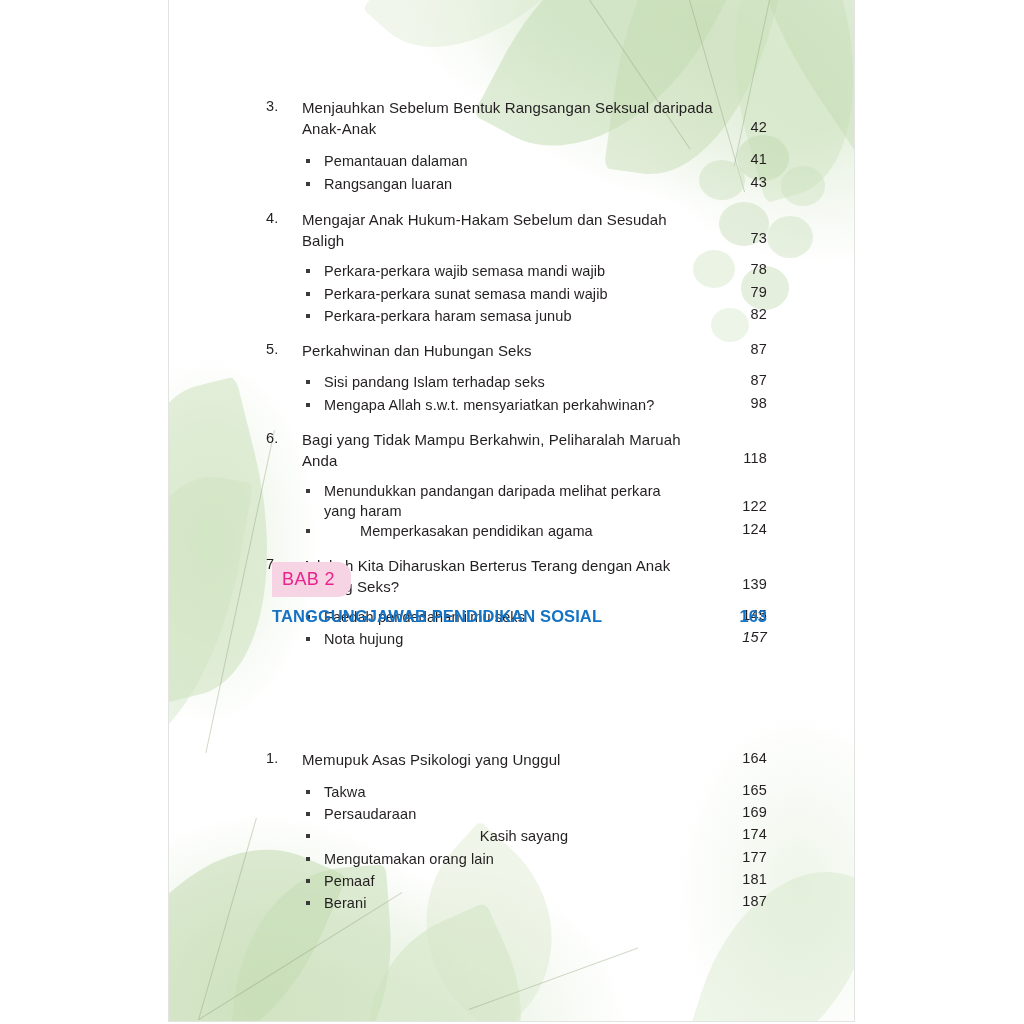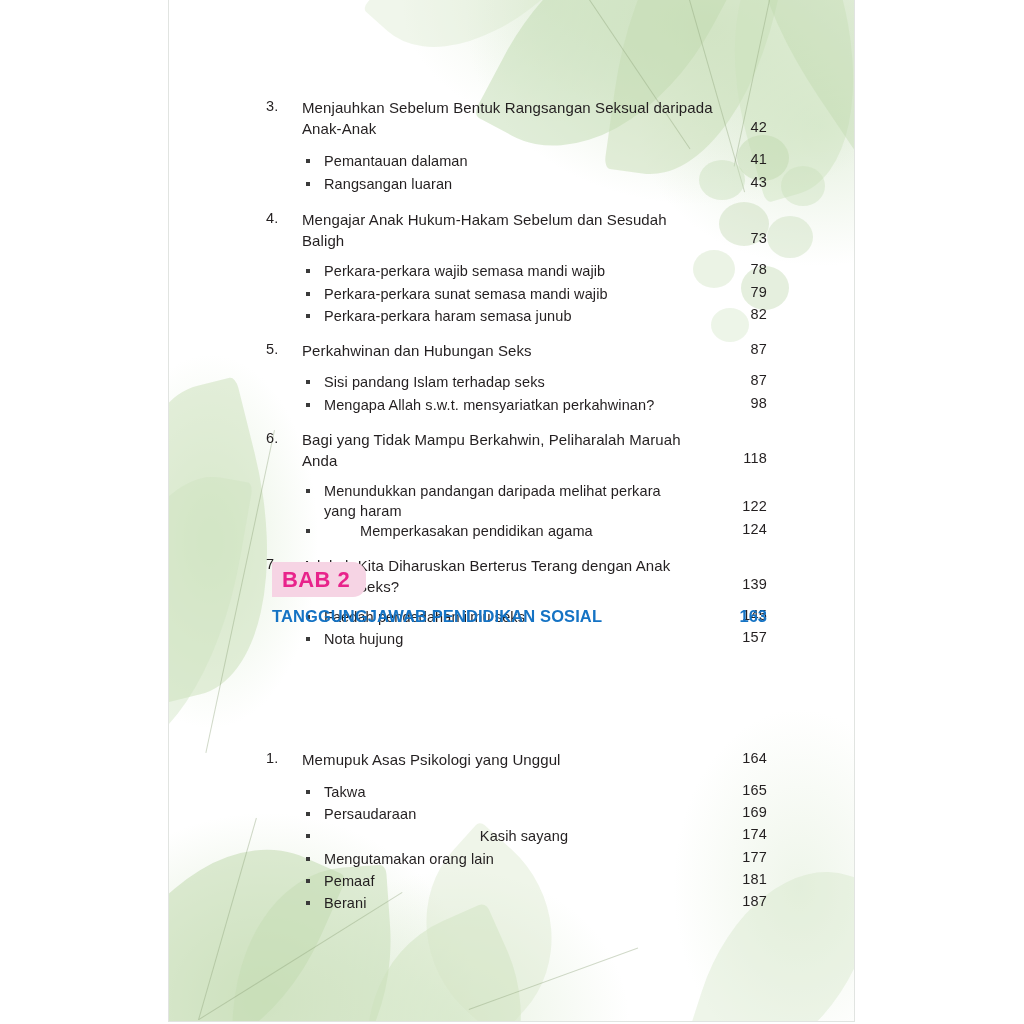--- a/index.html
+++ b/index.html
@@ -139,22 +139,22 @@
     top: 562px;
     height: 35px;
     padding: 0 16px 0 10px;
     background: #f6d4e4;
     border-radius: 0 13px 13px 0;
     display: flex;
     align-items: center;
   }
   #bab-badge span {
     color: #e8238b;
-    font-size: 22px;
-    font-weight: bold;
+    font-size: 18px;
+    font-weight: normal;
     letter-spacing: 0.4px;
     text-align: right;
   }
 
   #bab-heading {
     position: absolute;
     left: 103px;
     top: 607px;
     color: #1573c4;
     font-size: 16.5px;
@@ -306,21 +306,21 @@
 
       <div class="row" style="top:0;left:0;">
         <div class="bullet-dot" style="top:615px;"></div>
         <div class="sub" style="top:607px;">Faedah pendedahan ilmu seks</div>
         <div class="pg" style="top:607px;">145</div>
       </div>
 
       <div class="row" style="top:0;left:0;">
         <div class="bullet-dot" style="top:637px;"></div>
         <div class="sub" style="top:629px;">Nota hujung</div>
-        <div class="pg" style="top:629px;">157</div>
+        <div class="pg" style="top:629px;font-style:italic;">157</div>
       </div>
 
       <div id="bab-badge">
         <span>BAB 2</span>
       </div>
 
       <div id="bab-heading">TANGGUNGJAWAB PENDIDIKAN SOSIAL</div>
       <div id="bab-heading-page">163</div>
 
       <div class="row" style="top:0;left:0;">

